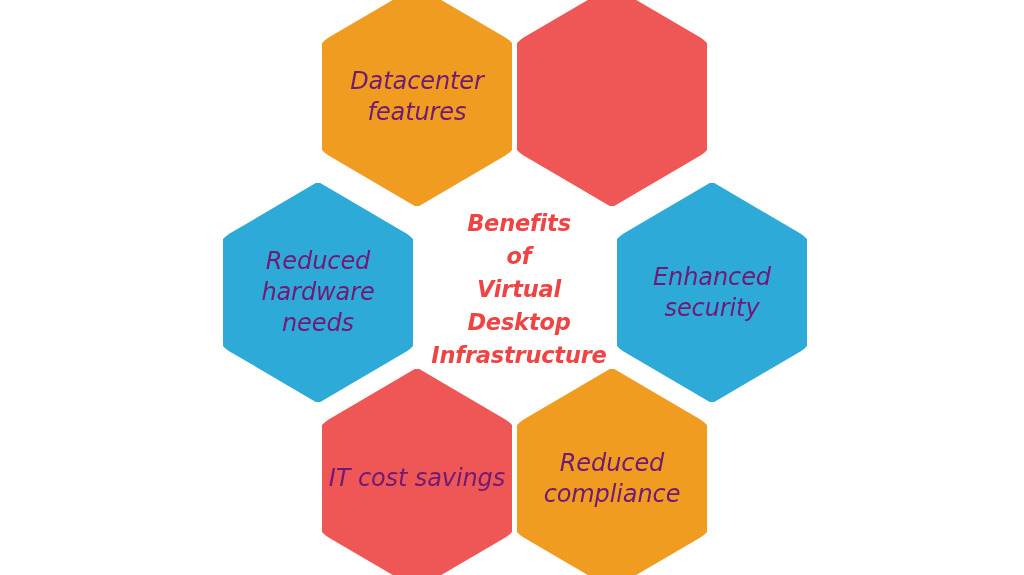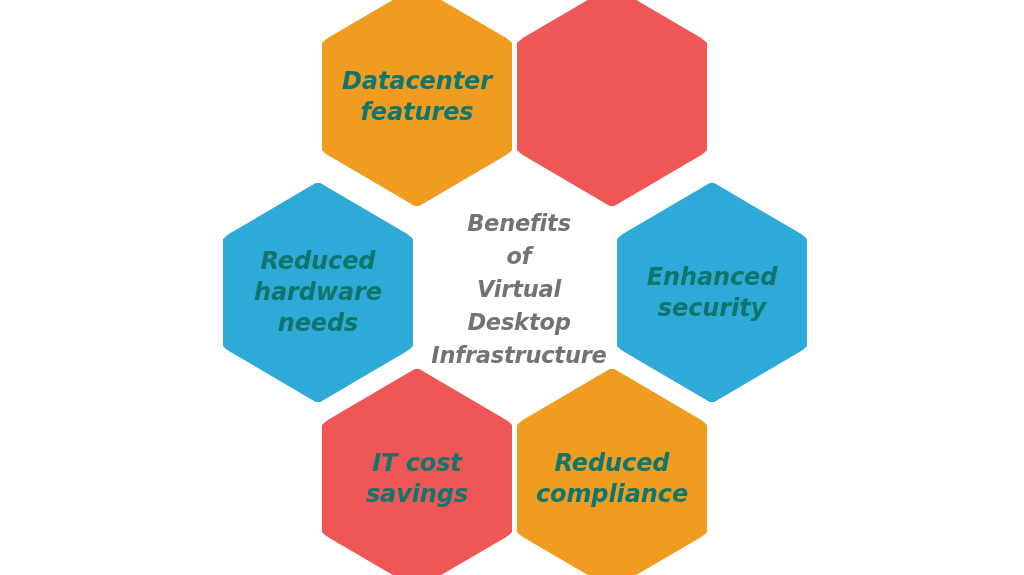--- a/index.html
+++ b/index.html
@@ -29,37 +29,37 @@
     position: absolute;
     left: 0;
     top: 0;
     width: 100%;
     height: 100%;
     display: block;
   }
   .hex-label {
     position: relative;
     z-index: 2;
-    color: #0f766e;
-    font-weight: bold;
+    color: #701a75;
+    font-weight: normal;
     font-style: italic;
     font-size: 24px;
     line-height: 31px;
     letter-spacing: -0.1px;
     white-space: pre-line;
     padding: 0 8px;
   }
   #center-text {
     position: absolute;
     left: 420px;
     top: 207px;
     width: 198px;
     text-align: center;
     z-index: 5;
-    color: #737373;
+    color: #ef4444;
     font-weight: bold;
     font-style: italic;
     font-size: 22.5px;
     line-height: 33px;
     white-space: pre-line;
     letter-spacing: -0.2px;
   }
 </style>
 </head>
 <body>

